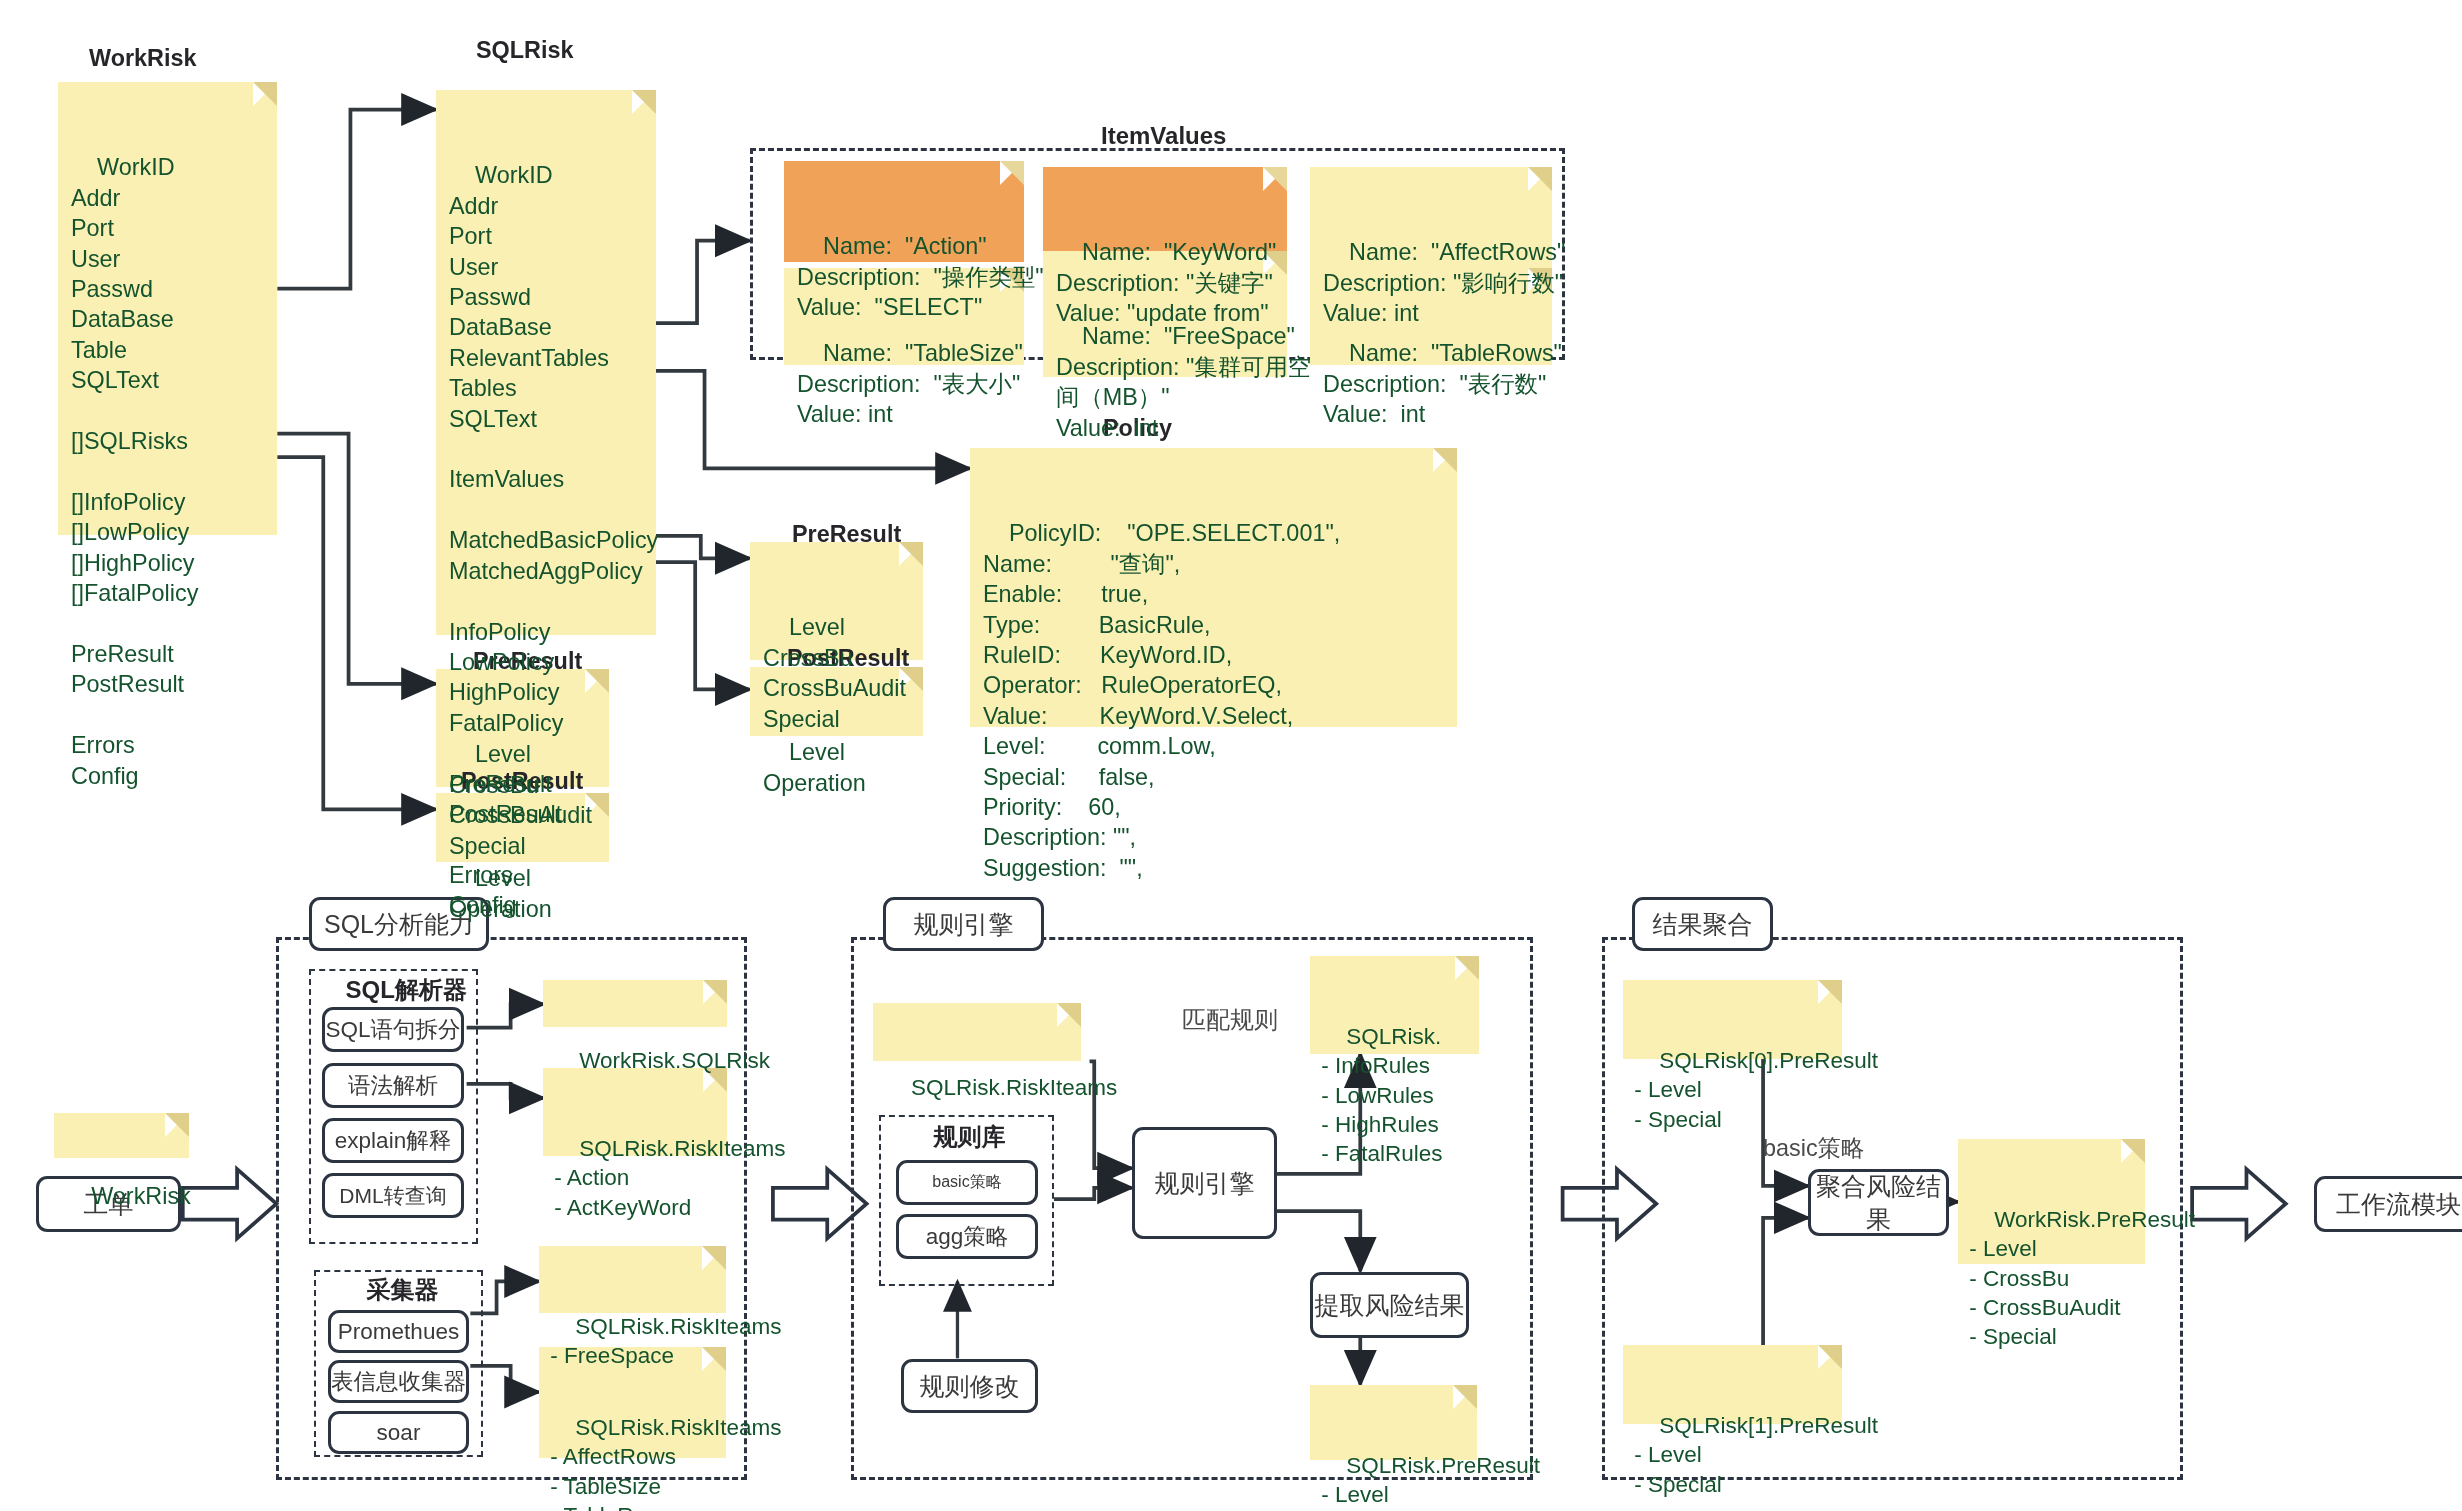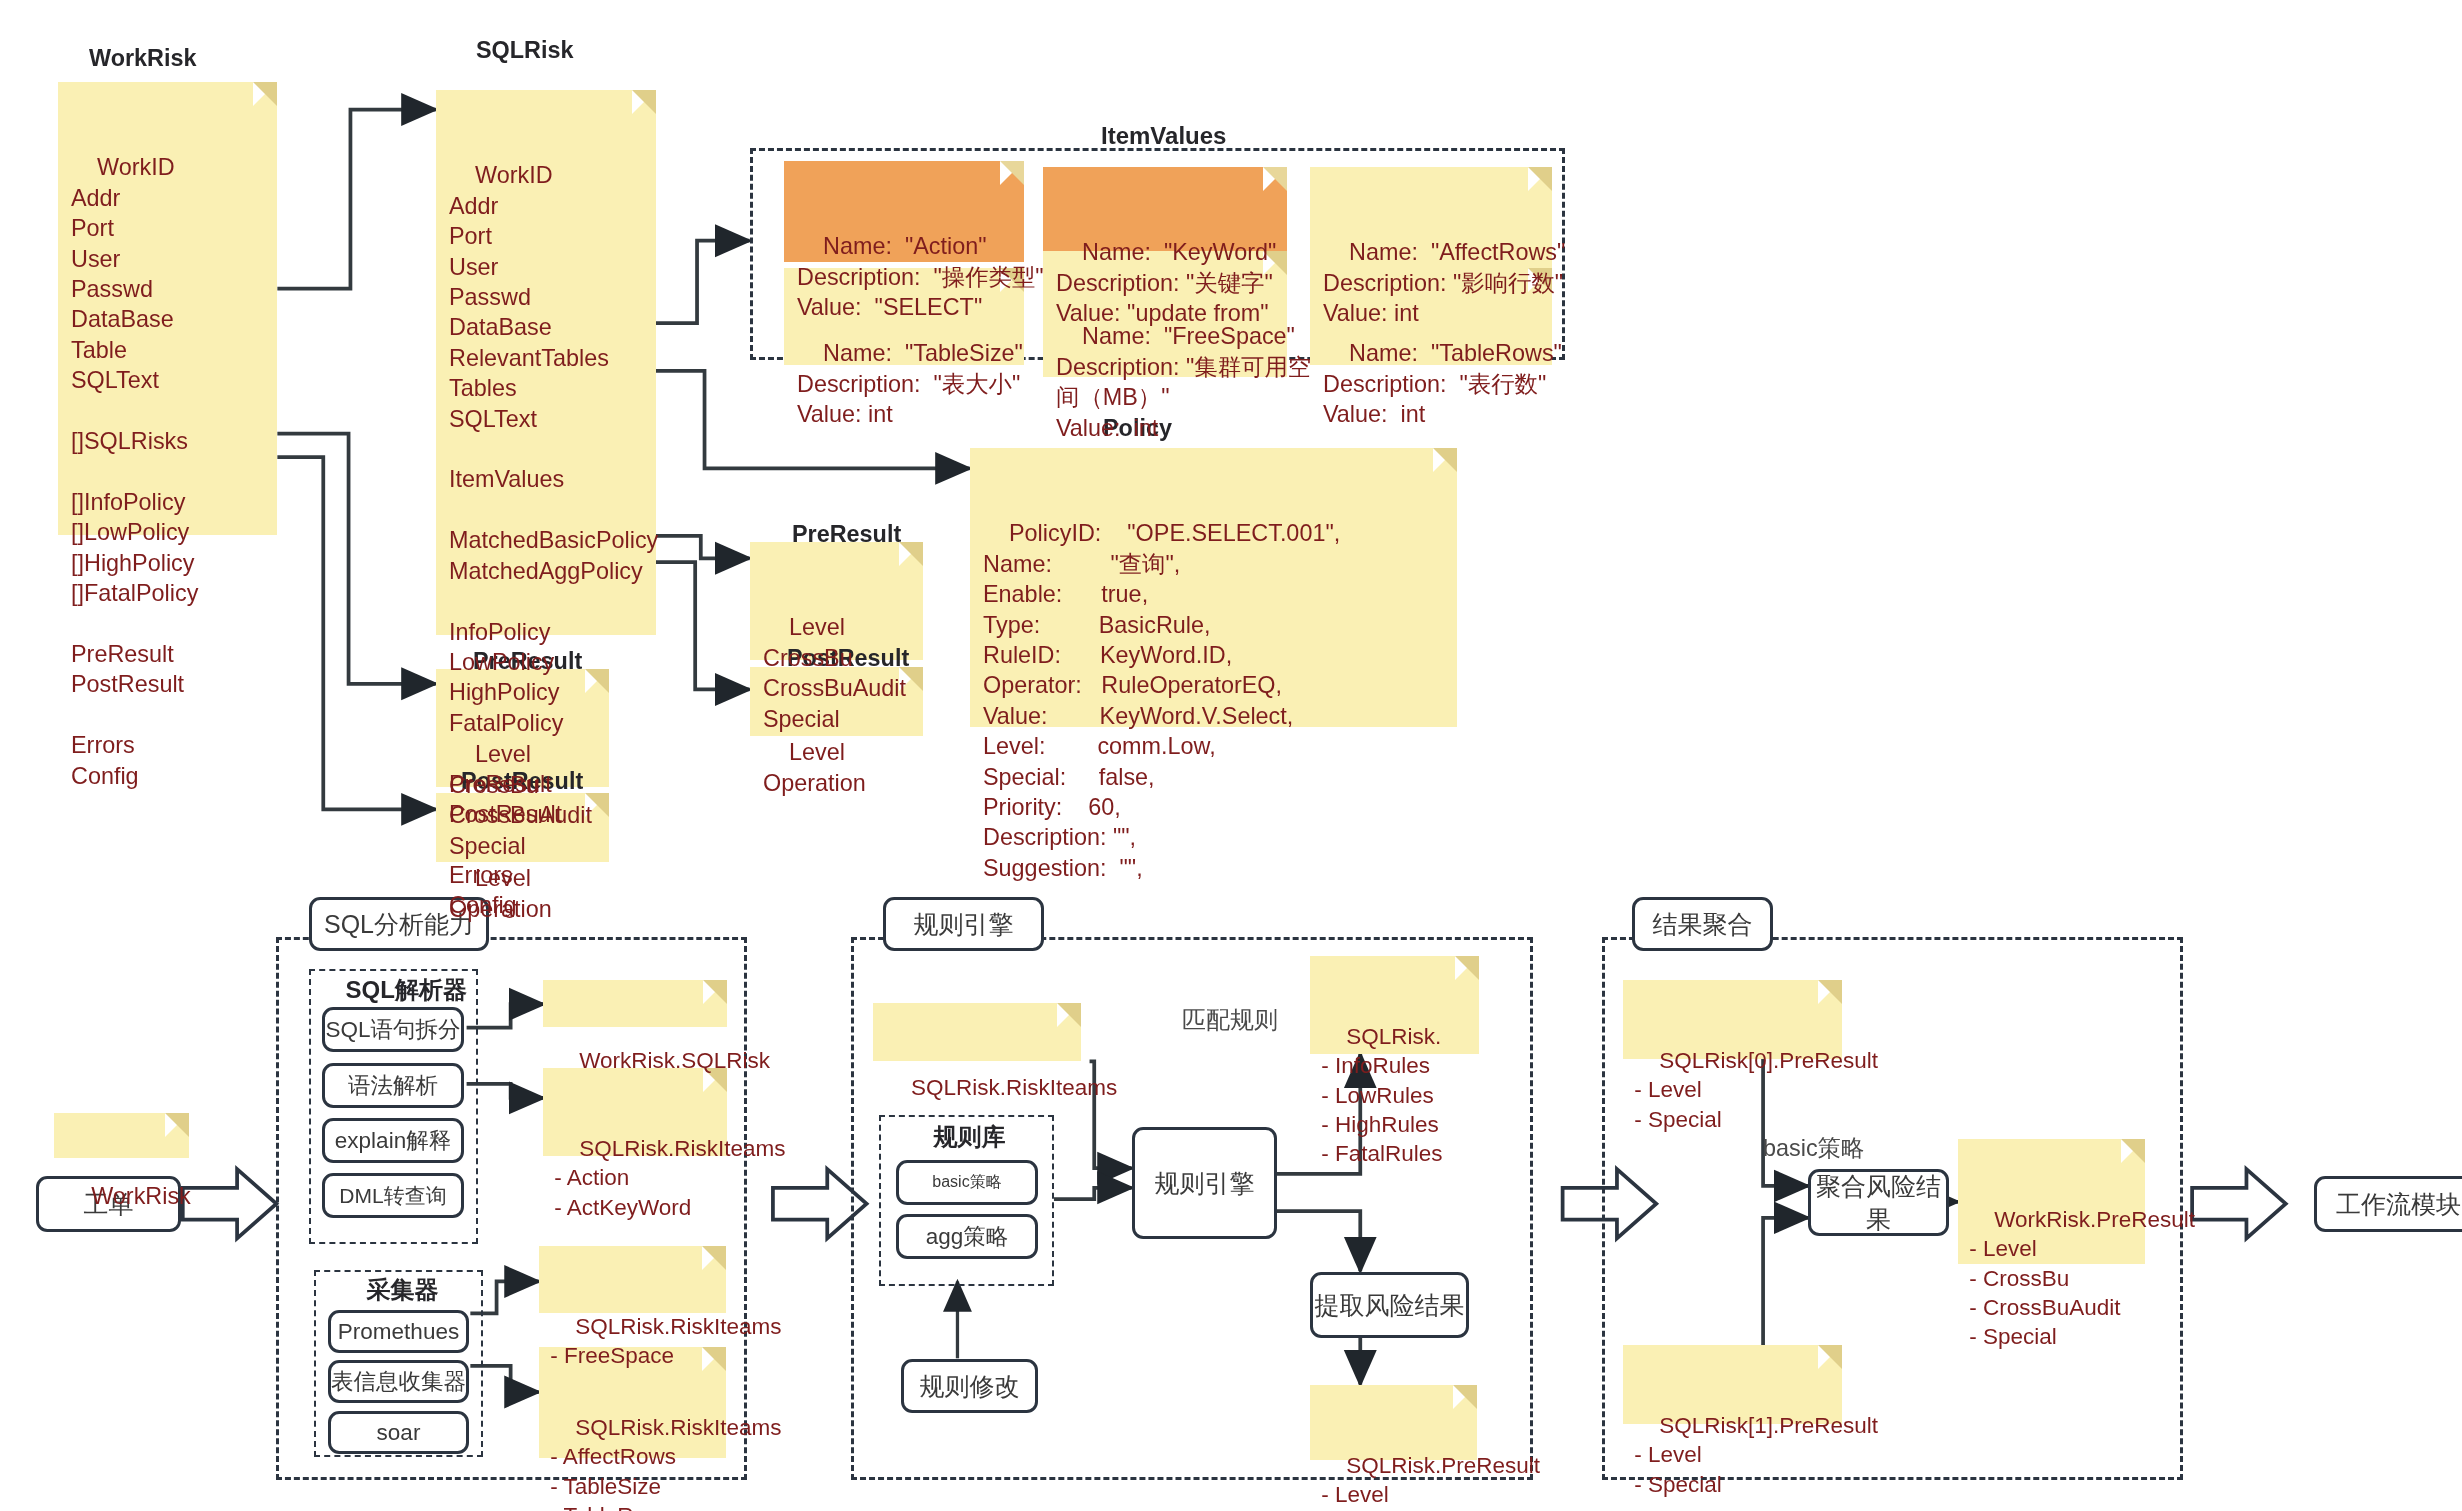--- a/index.html
+++ b/index.html
@@ -15,21 +15,21 @@
     overflow:hidden;
   }
   
   .note{
     position:absolute;
     background:#faf0b4;
     box-sizing:border-box;
     padding:9.4px 13px;
     font-size:23.4px;
     line-height:1.30;
-    color:#7f1d1d;
+    color:#14532d;
     white-space:pre;
   }
   .note.orange{background:#f0a259;}
   .note .fold{
     position:absolute;
     top:0;right:0;
     width:0;height:0;
     border-left:24px solid transparent;
     border-top:24px solid #e0cf8a;
   }

